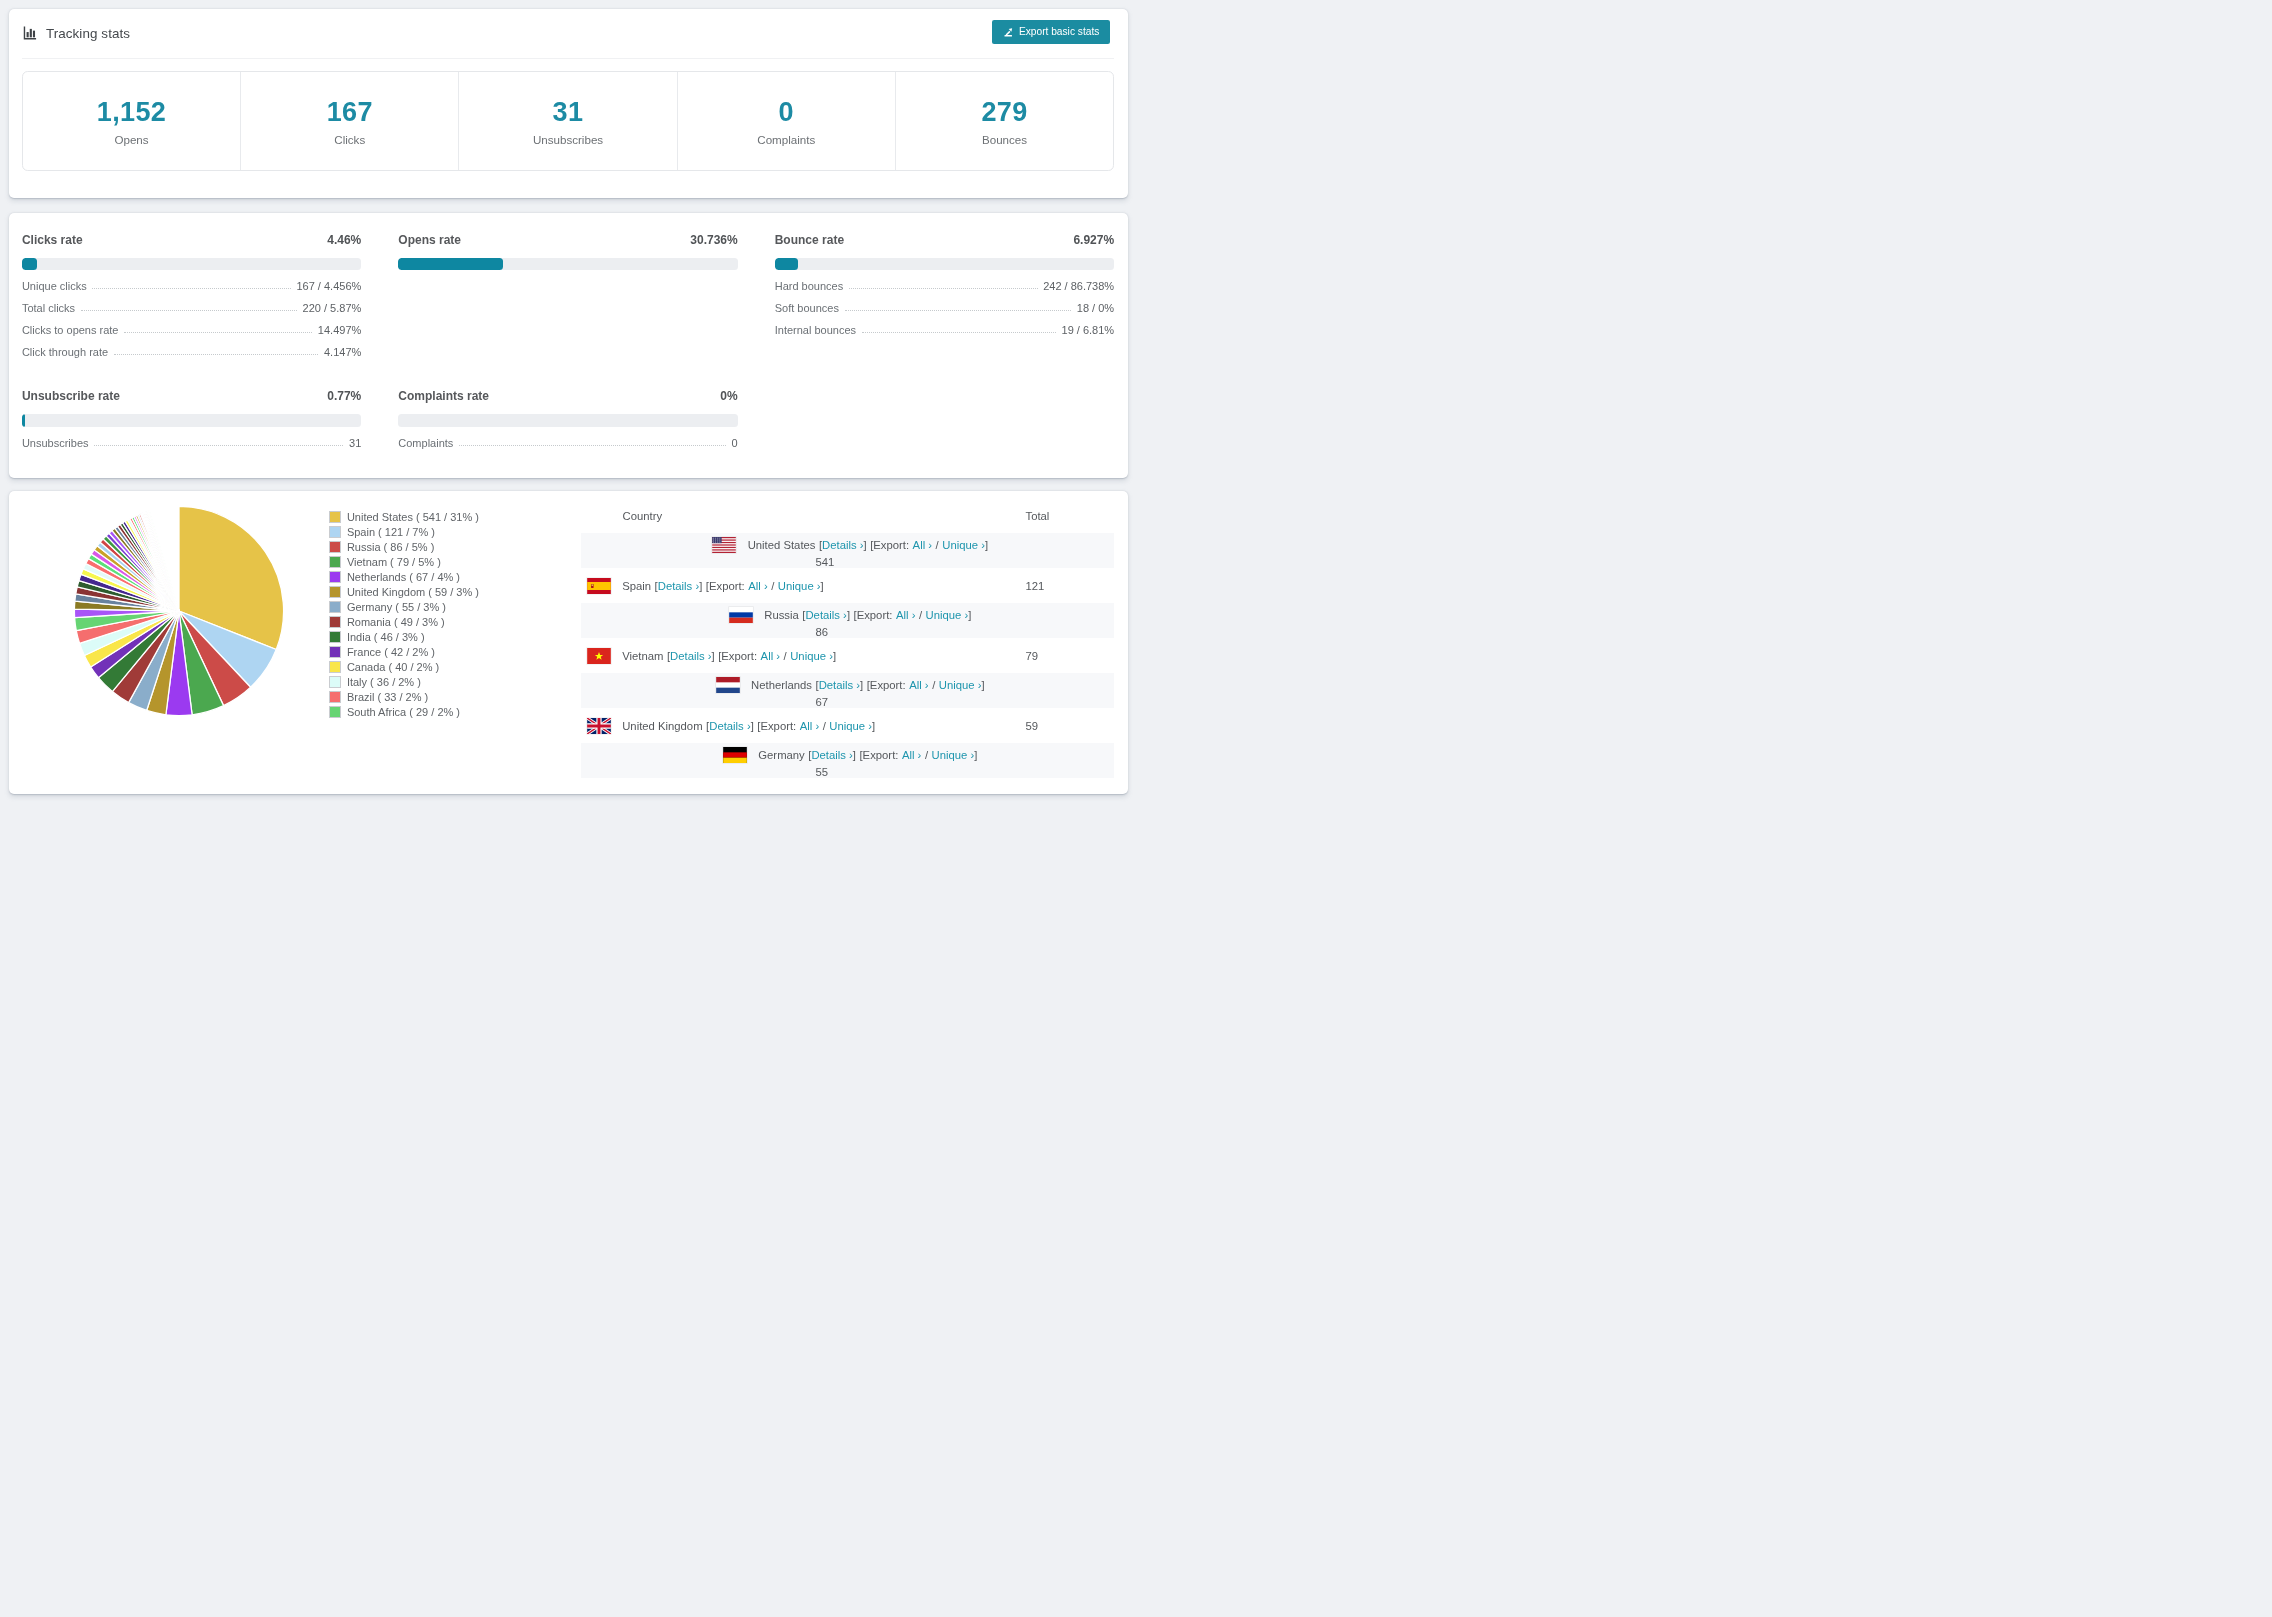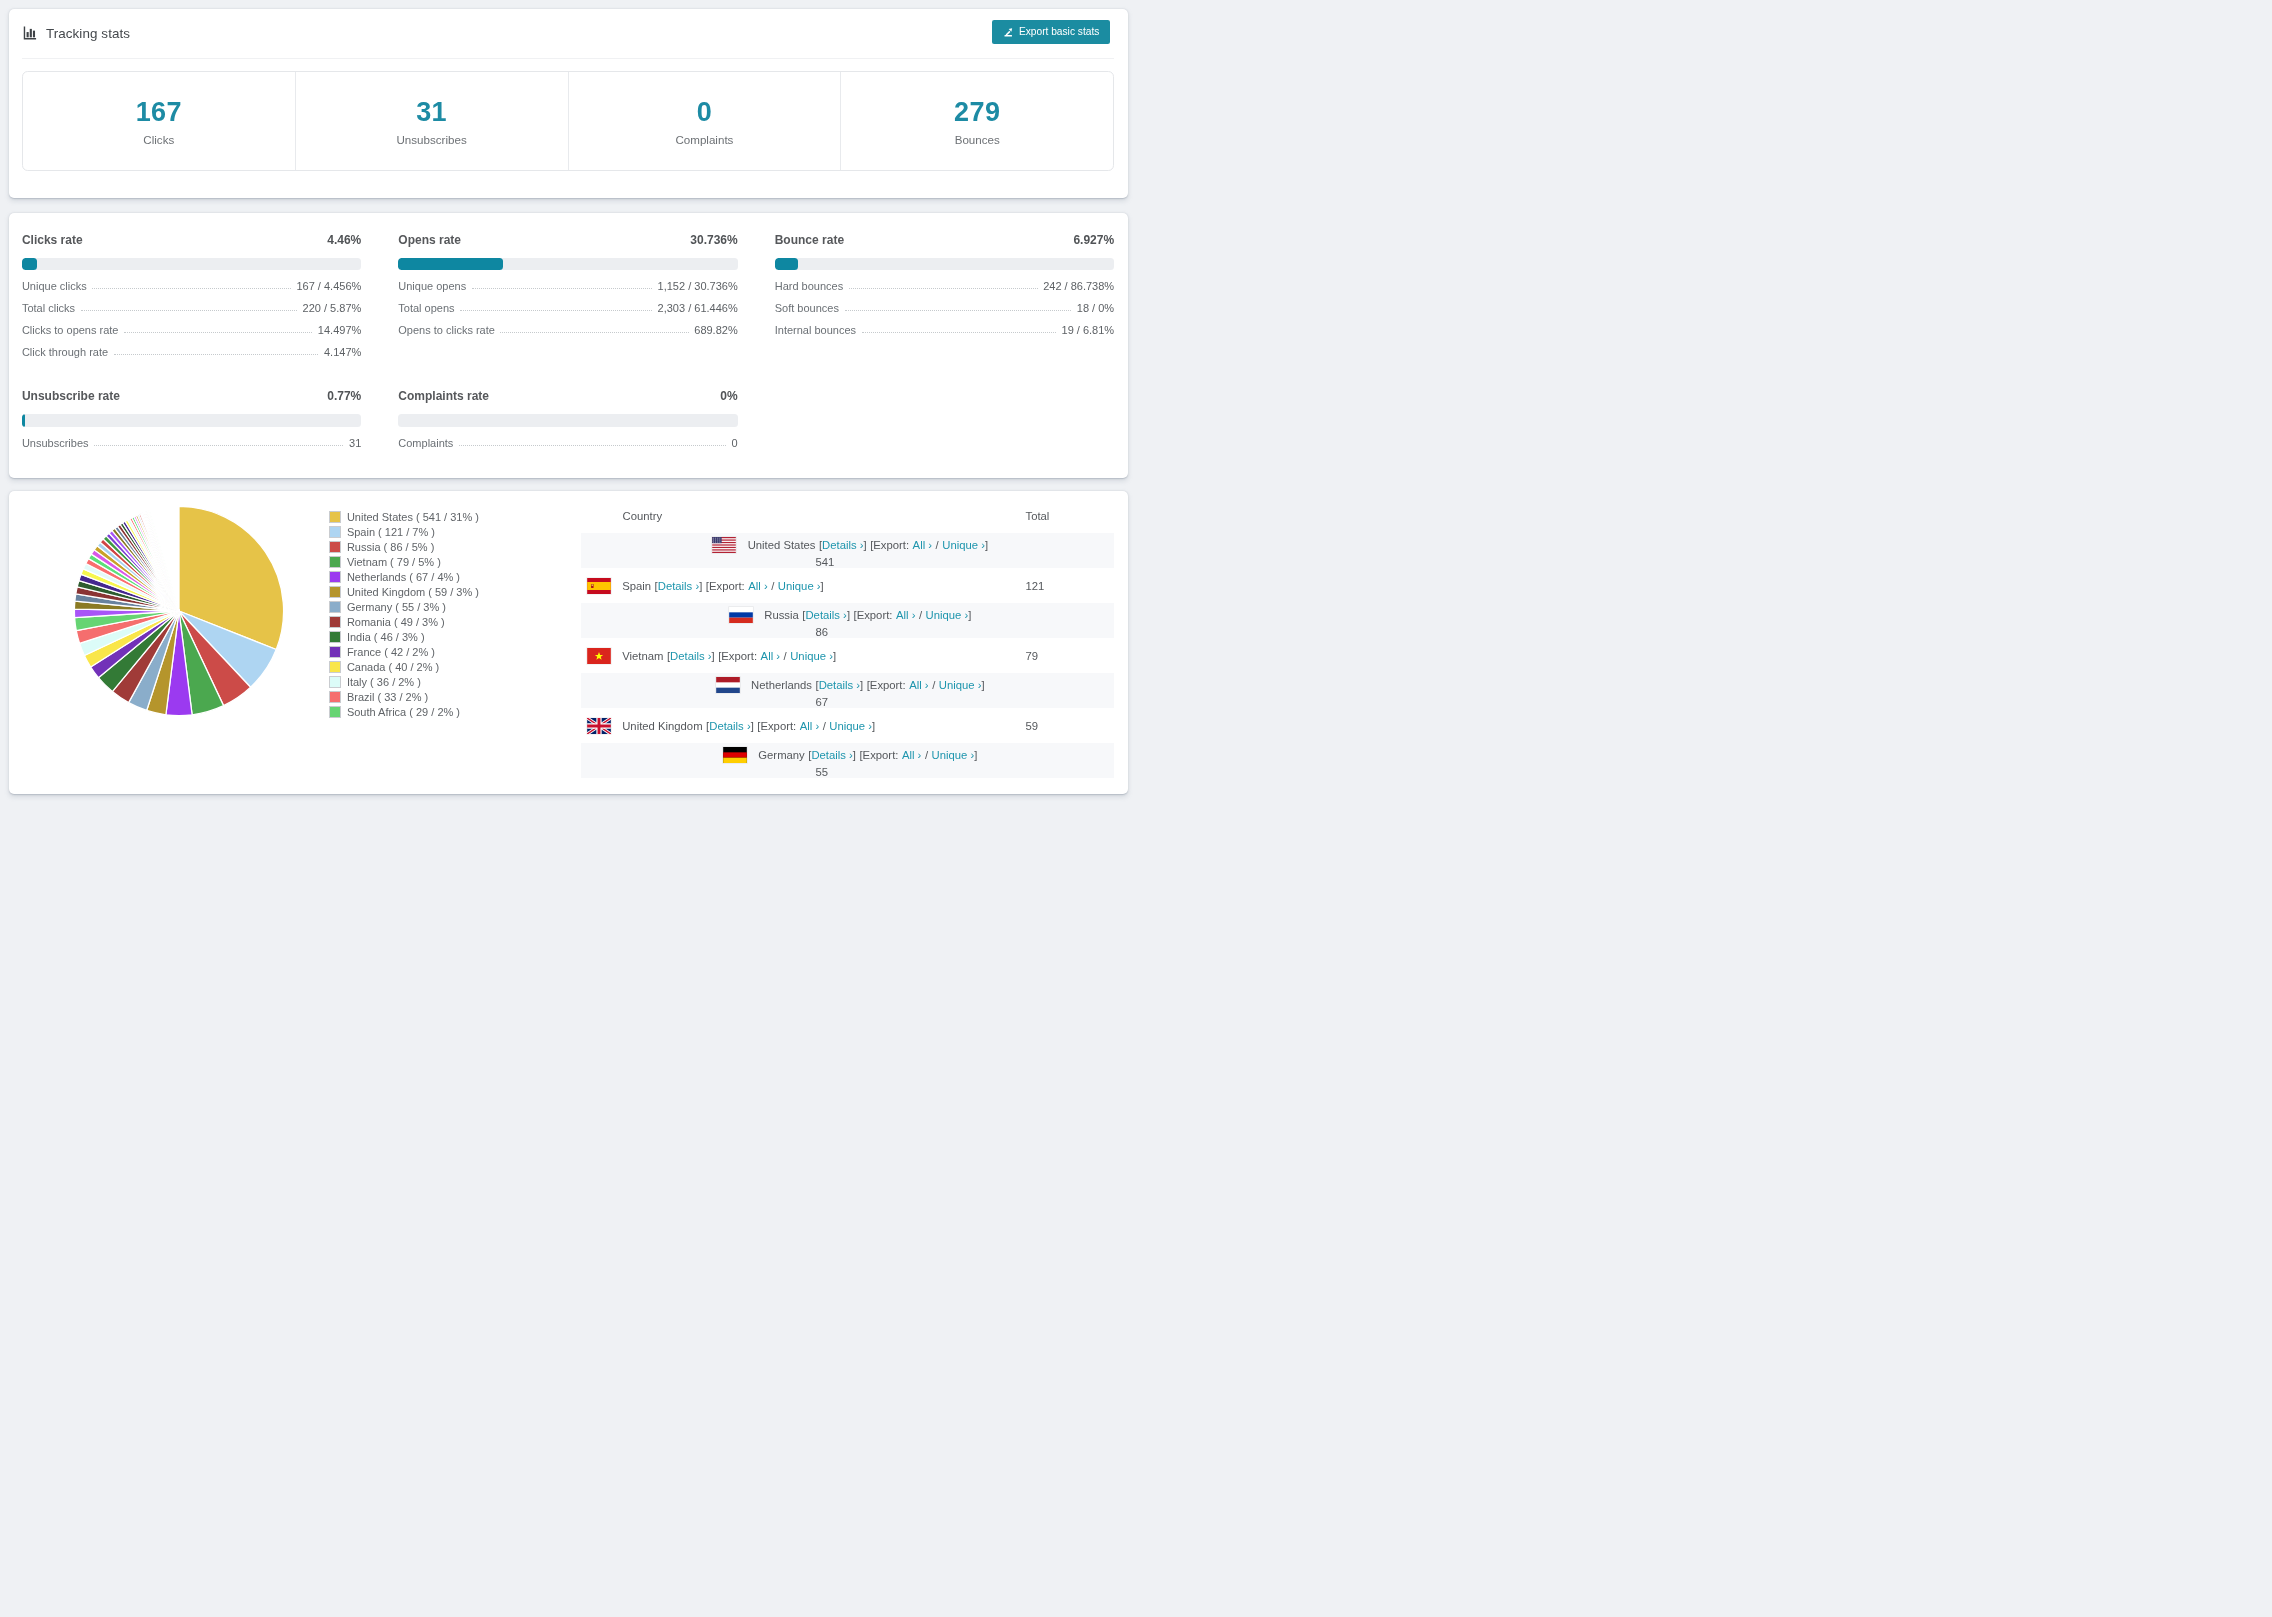--- a/index.html
+++ b/index.html
@@ -80,20 +80,24 @@
               <rect x="2.2" y="12.1" width="11.4" height="2.4" rx="0.6" fill="#fff"></rect>
               <path d="M4.8 12.2 L10.4 6.6" stroke="#fff" stroke-width="2.3"></path>
               <path d="M8.6 2.9 L13.8 1.8 L12.7 7 Z" fill="#fff"></path>
             </svg>
         </span>
         <span>Export basic stats</span>
       </button>
     </div>
     <div id="summary-box">
         <div class="stat-cell">
+          <div class="stat-value">1,152</div>
+          <div class="stat-label">Opens</div>
+        </div>
+        <div class="stat-cell">
           <div class="stat-value">167</div>
           <div class="stat-label">Clicks</div>
         </div>
         <div class="stat-cell">
           <div class="stat-value">31</div>
           <div class="stat-label">Unsubscribes</div>
         </div>
         <div class="stat-cell">
           <div class="stat-value">0</div>
           <div class="stat-label">Complaints</div>
@@ -138,37 +142,20 @@
             </div>
           </div>
         </div>
         <div class="rate-block">
           <div class="rate-head">
             <span class="rate-title">Opens rate</span>
             <span class="rate-value">30.736%</span>
           </div>
           <div class="bar-track">
             <div class="bar-fill" style="width: 30.736%;"></div>
-          </div>
-          <div class="rate-rows">
-            <div class="rate-row">
-              <span class="lbl">Unique opens</span>
-              <span class="leader"></span>
-              <span class="val">1,152 / 30.736%</span>
-            </div>
-            <div class="rate-row">
-              <span class="lbl">Total opens</span>
-              <span class="leader"></span>
-              <span class="val">2,303 / 61.446%</span>
-            </div>
-            <div class="rate-row">
-              <span class="lbl">Opens to clicks rate</span>
-              <span class="leader"></span>
-              <span class="val">689.82%</span>
-            </div>
           </div>
         </div>
         <div class="rate-block">
           <div class="rate-head">
             <span class="rate-title">Bounce rate</span>
             <span class="rate-value">6.927%</span>
           </div>
           <div class="bar-track">
             <div class="bar-fill" style="width: 6.927%;"></div>
           </div>

